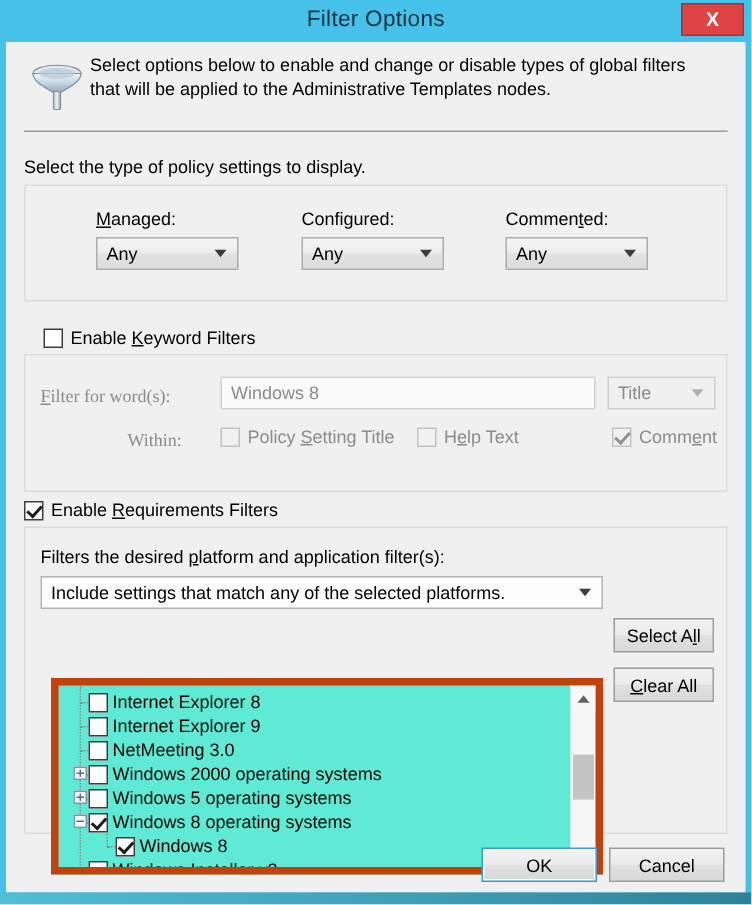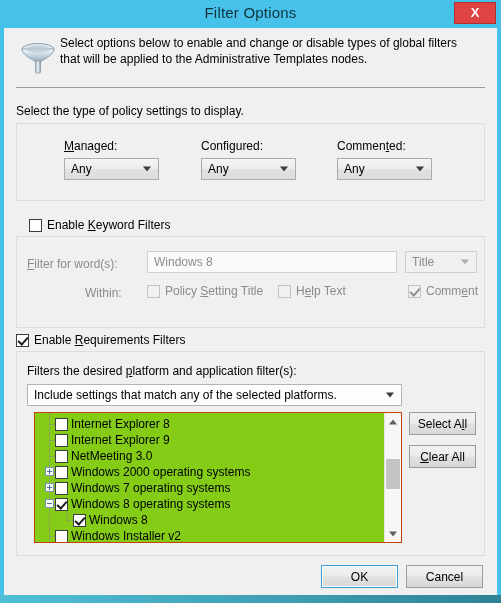--- a/index.html
+++ b/index.html
@@ -112,21 +112,21 @@
     background: #9a9a9a;
   }
 
   
   .lbl {
     position: absolute;
     font-size: 12px;
     color: #000;
     white-space: nowrap;
   }
-  .lbl.dis { color: #8b8b8b; }
+  .lbl.dis { color: #8b8b8b; font-family: Liberation Serif, serif; }
   u { text-decoration: underline; }
 
   
   .groupbox {
     position: absolute;
     border: 1px solid #dcdcdc;
     background: #f0f0f0;
     box-sizing: border-box;
     padding-left: 31px;
   }
@@ -226,23 +226,24 @@
     margin-left: 5px;
     font-size: 12px;
     color: #000;
   }
   .cbrow.dis .cbtext { color: #8b8b8b; }
 
   
   .treebox {
     position: absolute;
     box-sizing: border-box;
-    border: 1px solid #c2410c;
-    background: #84cc16;
+    border: 5px solid #c2410c;
+    background: #5eead4;
     overflow: hidden;
+    margin-top: 40px;
   }
   .tree-inner {
     position: absolute;
     left: 0; top: 0;
     right: 17px;
     bottom: 0;
     overflow: hidden;
   }
   .tnode {
     position: relative;
@@ -511,21 +512,21 @@
             <span class="expander plus" style="left:10px; top:3px;"></span>
             <div class="hline" style="left:19px; top:8px; width:1px;"></div>
             <span class="tbox"></span>
             <span class="tlabel">Windows 2000 operating systems</span>
           </div>
 
           <div class="tnode" style="padding-left:20px;">
             <span class="expander plus" style="left:10px; top:3px;"></span>
             <div class="hline" style="left:19px; top:8px; width:1px;"></div>
             <span class="tbox"></span>
-            <span class="tlabel">Windows 7 operating systems</span>
+            <span class="tlabel">Windows 5 operating systems</span>
           </div>
 
           <div class="tnode" style="padding-left:20px;">
             <span class="expander" style="left:10px; top:3px;"></span>
             <div class="hline" style="left:19px; top:8px; width:1px;"></div>
             <span class="tbox checked"></span>
             <span class="tlabel">Windows 8 operating systems</span>
           </div>
 
           <div class="tnode" style="padding-left:38px;">

